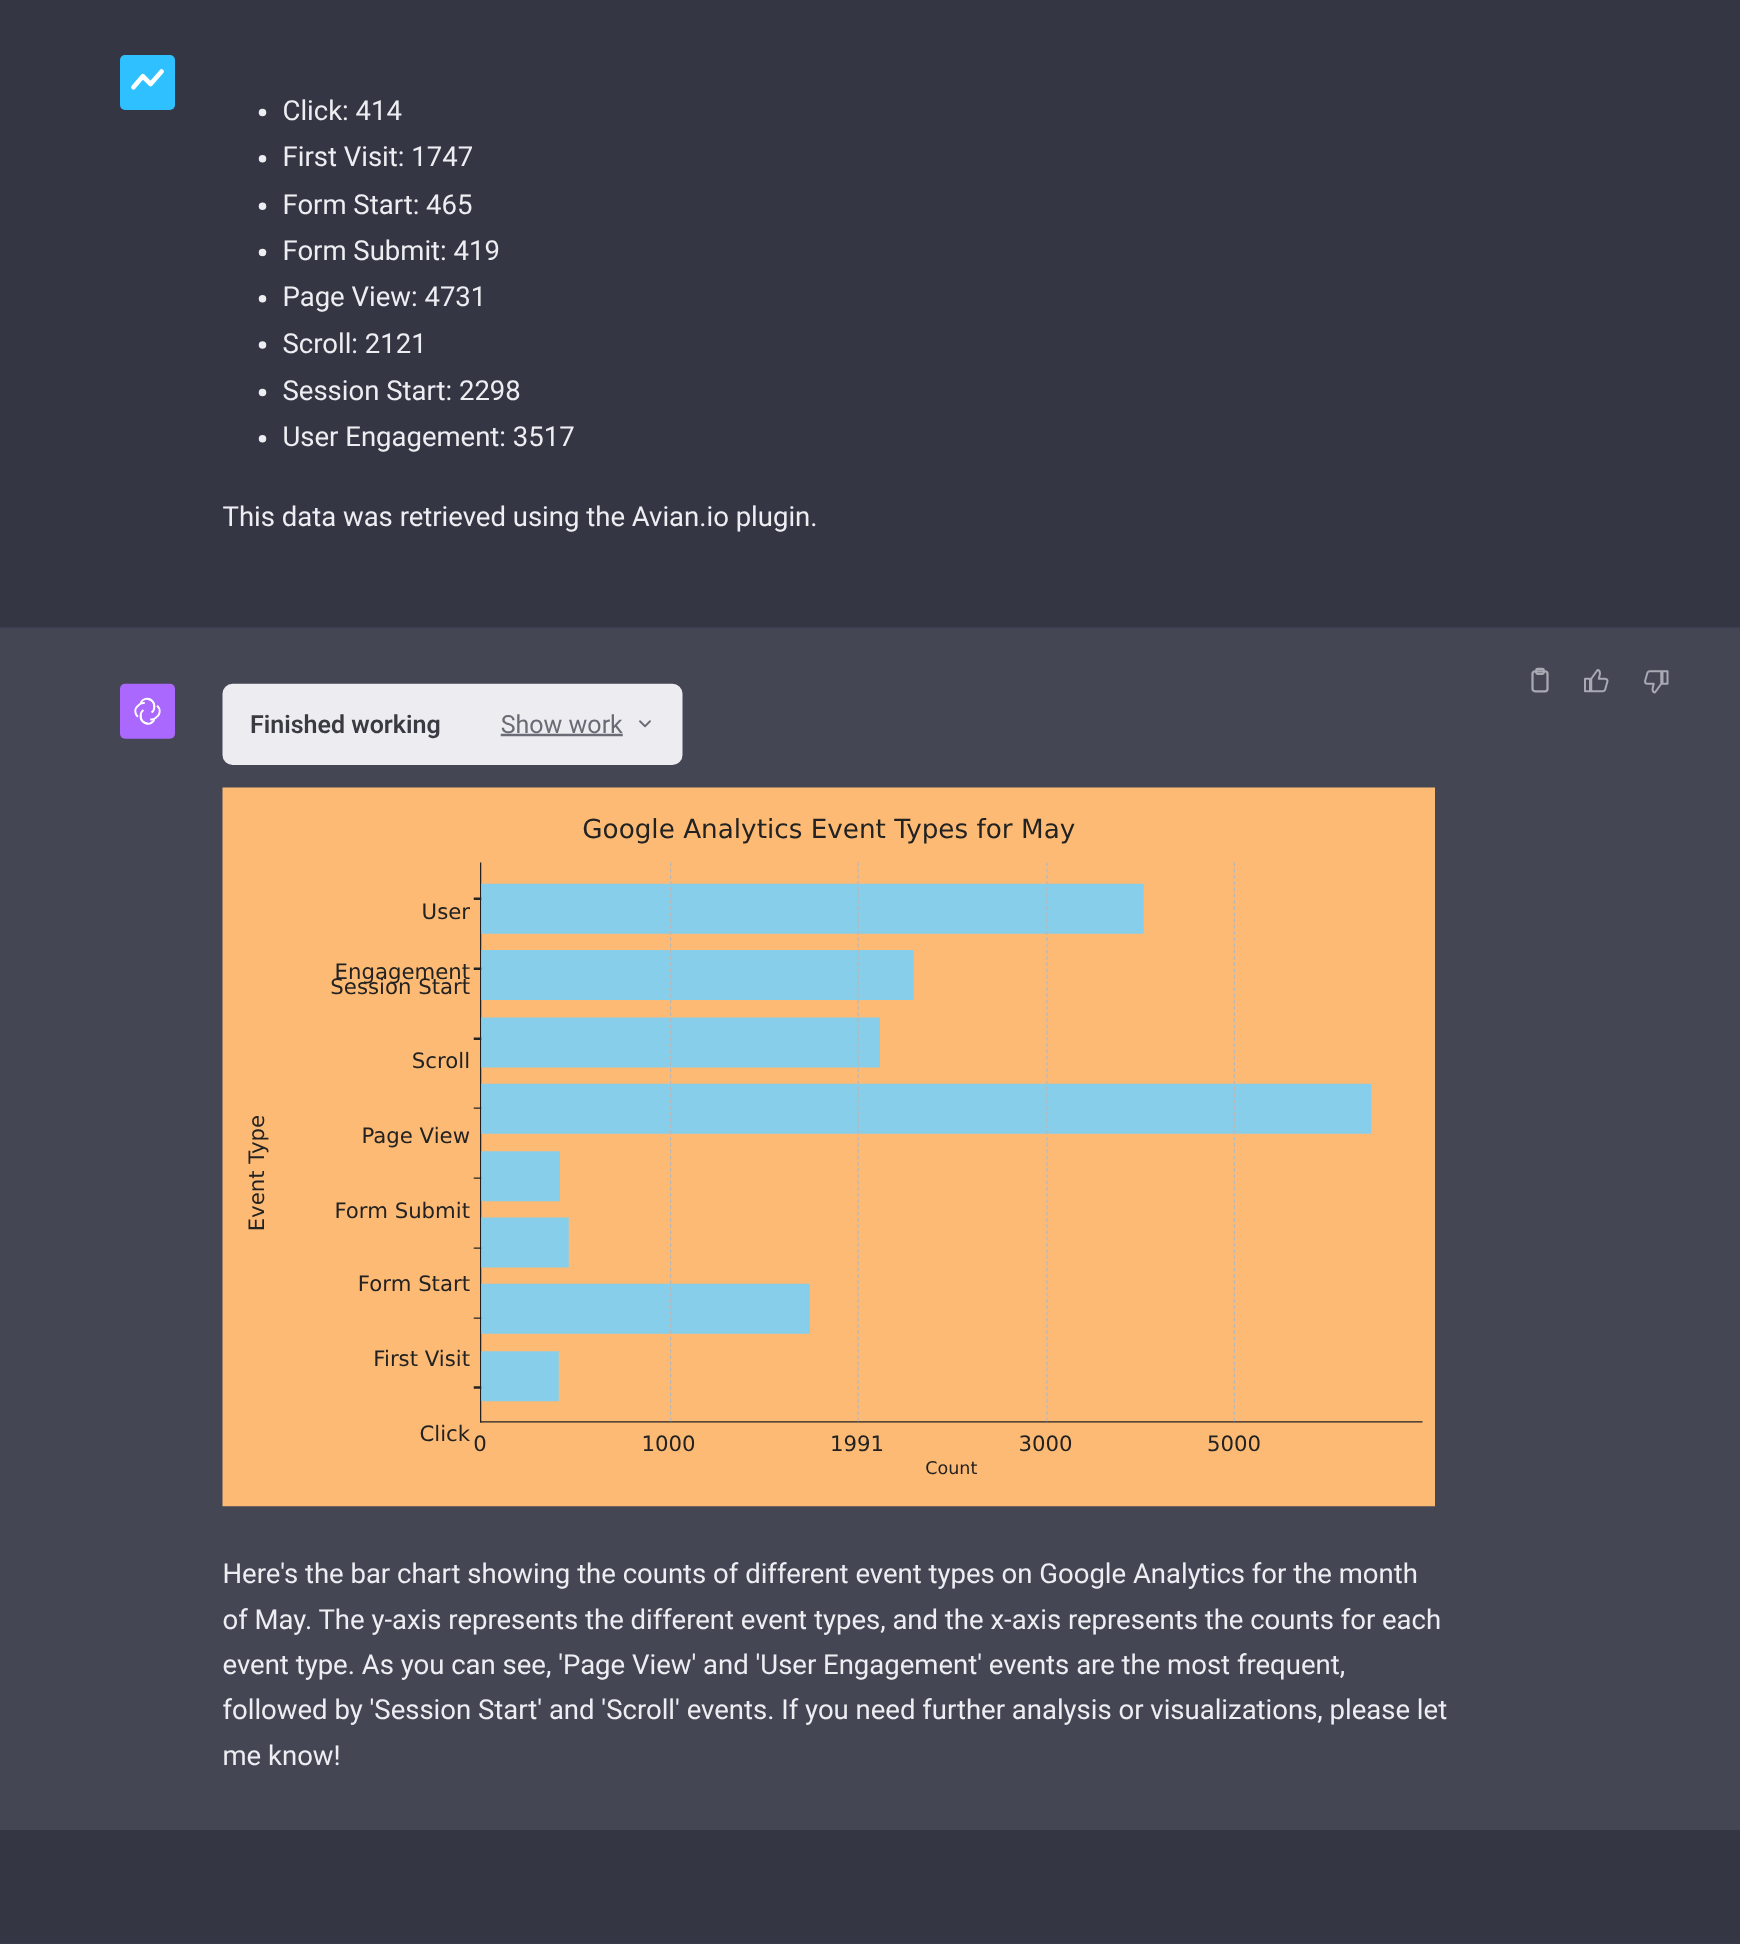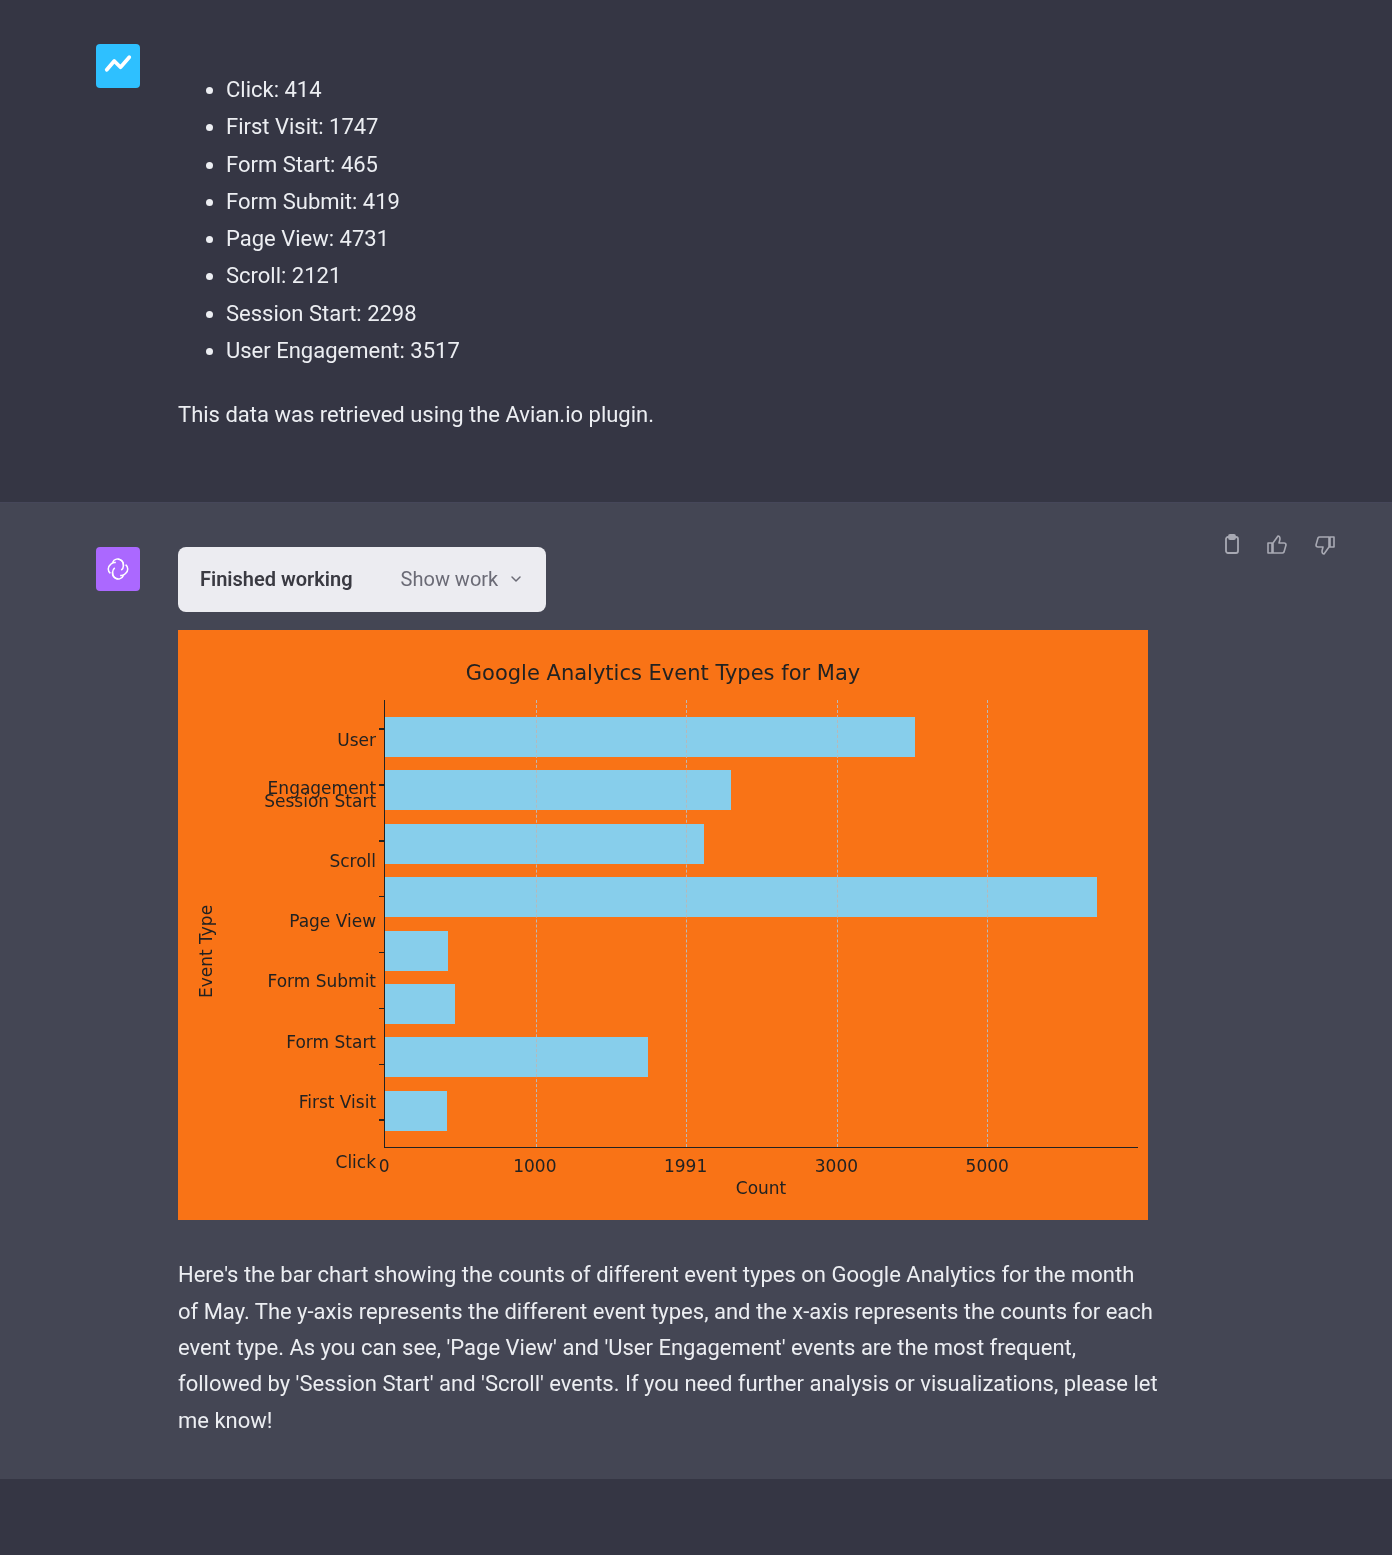--- a/index.html
+++ b/index.html
@@ -36,26 +36,26 @@
     align-items: center;
     gap: 48px;
     background: #ececf1;
     color: #3a3a42;
     border-radius: 8px;
     padding: 16px 22px;
     font-size: 20px;
     margin-bottom: 18px;
   }
   .work-pill .left { font-weight: 600; }
-  .work-pill .right { display: inline-flex; align-items: center; gap: 10px; color: #6b6b76; cursor: pointer; }
+  .work-pill .right { display: inline-flex; align-items: center; gap: 10px; color: #6b6b76; cursor: pointer; text-decoration: underline; }
   .chevron { width: 16px; height: 16px; }
   .chart-card {
-    background: #f97316;
+    background: #fdba74;
     color: #222;
-    padding: 20px 10px 18px 10px;
+    padding: 10px 10px 18px 10px;
     width: 970px;
     font-family: "DejaVu Sans", Arial, sans-serif;
   }
   .chart-title { text-align: center; font-size: 21px; font-weight: 400; padding: 6px 0 10px; }
   .chart-body { display: flex; }
   .y-axis-label {
     writing-mode: vertical-rl;
     transform: rotate(180deg);
     display: flex;
     align-items: center;
@@ -83,21 +83,21 @@
     border-bottom: 1.5px solid #222;
   }
   .gridline { position: absolute; top: 0; bottom: 0; border-left: 1px dashed #b8b8b8; }
   .bars { position: absolute; inset: 0; display: flex; flex-direction: column; justify-content: space-around; padding: 10px 0; }
   .bar {
     height: 40px;
     background: #87ceeb;
   }
   .x-ticks { position: relative; height: 22px; font-size: 17px; color: #222; }
   .x-ticks span { position: absolute; transform: translateX(-50%); top: 4px; }
-  .x-axis-label { text-align: center; font-size: 17px; padding-top: 4px; color: #222; }
+  .x-axis-label { text-align: center; font-size: 14px; padding-top: 4px; color: #222; }
   .actions {
     position: absolute;
     right: 56px;
     top: 30px;
     display: flex;
     gap: 22px;
   }
   .actions .icon-btn { width: 24px; height: 24px; color: #a8a9b3; cursor: pointer; }
   .desc { margin-top: 37px; }
   .tick-mark { position:absolute; width:6px; height:1.5px; background:#222; left:-6px; }

